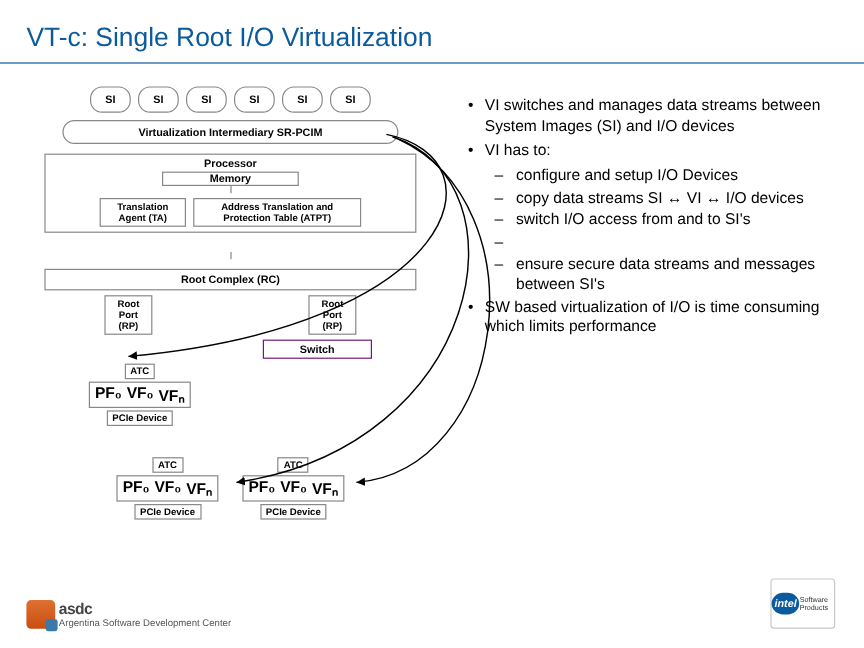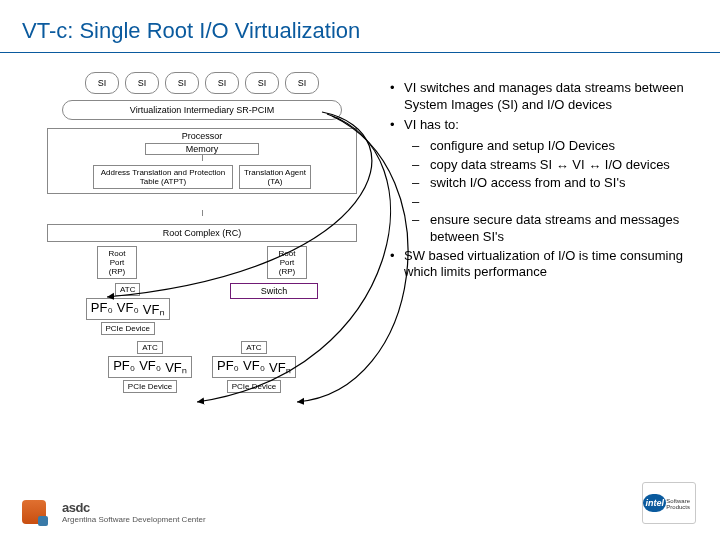--- a/index.html
+++ b/index.html
@@ -1,53 +1,53 @@
 <!DOCTYPE html>
 <html><head>
 <meta charset="utf-8">
 <style>
   * { box-sizing: border-box; margin: 0; padding: 0; }
   html, body { width: 720px; height: 540px; background: #fff; font-family: Arial, Helvetica, sans-serif; position: relative; overflow: hidden; }
   .title { position: absolute; left: 22px; top: 18px; font-size: 22px; color: #0a5a9e; font-weight: 400; }
   .underline { position: absolute; left: 0; top: 52px; width: 720px; height: 1px; background: #0a5a9e; }
 
   
-  .diag { position: absolute; left: 32px; top: 72px; width: 340px; height: 400px; }
+  .diag { position: absolute; left: 22px; top: 72px; width: 340px; height: 400px; font-weight: bold; }
   .si-row { display: flex; gap: 6px; justify-content: center; }
   .si { width: 34px; height: 22px; border: 1px solid #888; border-radius: 10px; font-size: 9px; display: flex; align-items: center; justify-content: center; }
   .vi { margin: 6px auto 0; width: 280px; height: 20px; border: 1px solid #888; border-radius: 10px; font-size: 9px; display: flex; align-items: center; justify-content: center; }
   .proc-wrap { margin: 8px auto 16px; width: 310px; border: 1px solid #888; padding: 2px 4px 4px 4px; }
   .proc-label { font-size: 9px; text-align: center; }
   .mem { margin: 2px auto 0; width: 114px; border: 1px solid #888; font-size: 9px; text-align: center; }
   .ta-row { display: flex; gap: 6px; justify-content: center; margin-top: 4px; }
   .ta-box { border: 1px solid #888; font-size: 8px; padding: 2px 4px; text-align: center; line-height: 9px; }
   .rc { margin: 8px auto 0; width: 310px; border: 1px solid #888; font-size: 9px; text-align: center; padding: 3px 0; }
   .rp-row { display: flex; justify-content: space-around; margin-top: 4px; }
   .rp { border: 1px solid #888; font-size: 8px; padding: 2px 4px; text-align: center; line-height: 9px; width: 40px; }
   .switch-row { display: flex; justify-content: center; gap: 60px; margin-top: 4px; align-items: flex-start; }
-  .leaf { display: flex; flex-direction: column; gap: 2px; align-items: center; }
+  .leaf { display: flex; flex-direction: column; gap: 2px; align-items: center; margin-top: 20px; }
   .box-s { border: 1px solid #888; font-size: 8px; padding: 1px 4px; }
   .box-w { border: 1px solid #888; font-size: 13px; padding: 1px 4px; display: flex; gap: 4px; }
   .switch { border: 1px solid #701a75; font-size: 9px; padding: 2px 30px; }
   .leaf-row { display: flex; justify-content: center; gap: 20px; margin-top: 6px; }
   .conn { width:1px; height:6px; background:#888; margin:0 auto; }
 
   
   .arrows { position: absolute; left: 22px; top: 72px; width: 440px; height: 400px; pointer-events: none; }
 
   
   .text-col { position: absolute; left: 388px; top: 80px; width: 325px; font-size: 13px; color: #000; line-height: 1.28; }
   .text-col ul { list-style: none; }
   .b1 { display: flex; margin-bottom: 4px; }
   .b1 .dot { width: 16px; flex: none; text-align: left; padding-left: 2px; }
   .b2 { display: flex; margin-left: 24px; margin-bottom: 2px; }
   .b2 .dash { width: 18px; flex: none; }
 
   
-  .asdc { position: absolute; left: 22px; bottom: 16px; display: flex; align-items: center; gap: 16px; }
+  .asdc { position: absolute; left: 22px; bottom: 16px; display: flex; align-items: center; gap: 3px; }
   .asdc-mark { width: 24px; height: 24px; border-radius: 4px; background: linear-gradient(#e07030,#c84e10); position: relative; }
   .asdc-mark::after { content:""; position:absolute; right:-2px; bottom:-2px; width:10px; height:10px; background:#3a7aa8; border-radius:2px; }
   .asdc-text { font-size: 8px; color:#555; line-height: 9px; }
   .asdc-title { font-size: 13px; color:#444; font-weight:bold; letter-spacing:-0.5px; }
   .intel { position: absolute; right: 24px; bottom: 16px; width: 54px; height: 42px; border: 1px solid #c9c9c9; border-radius: 3px; display:flex; align-items:center; justify-content:center; background:#fff; }
   .intel-logo { width: 40px; height: 18px; background:#0a5a9e; border-radius: 50%/60%; display:flex; align-items:center; justify-content:center; color:#fff; font-size:9px; font-weight:bold; font-style:italic; }
   .intel-sub { font-size: 6px; color:#333; margin-top:2px; }
 </style>
 </head>
 <body>
@@ -63,24 +63,24 @@
     <div class="si">SI</div>
     <div class="si">SI</div>
     <div class="si">SI</div>
   </div>
   <div class="vi">Virtualization Intermediary   SR-PCIM</div>
   <div class="proc-wrap">
     <div class="proc-label">Processor</div>
     <div class="mem">Memory</div>
     <div class="conn"></div>
     <div class="ta-row">
+      <div class="ta-box" style="width:72px">Translation
+Agent (TA)</div>
       <div class="ta-box" style="width:140px">Address Translation and
 Protection Table (ATPT)</div>
-      <div class="ta-box" style="width:72px">Translation
-Agent (TA)</div>
     </div>
   </div>
   <div class="conn"></div>
   <div class="rc">Root Complex (RC)</div>
   <div class="rp-row">
     <div class="rp">Root
 Port
 (RP)</div>
     <div class="rp">Root
 Port

